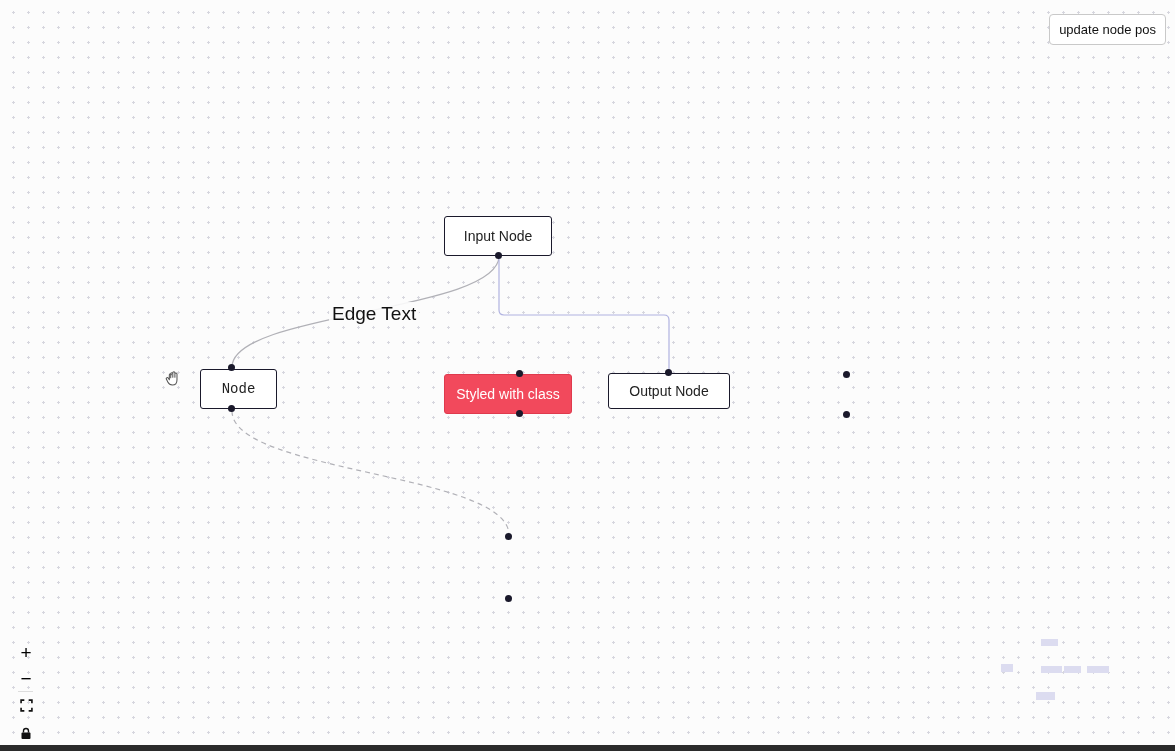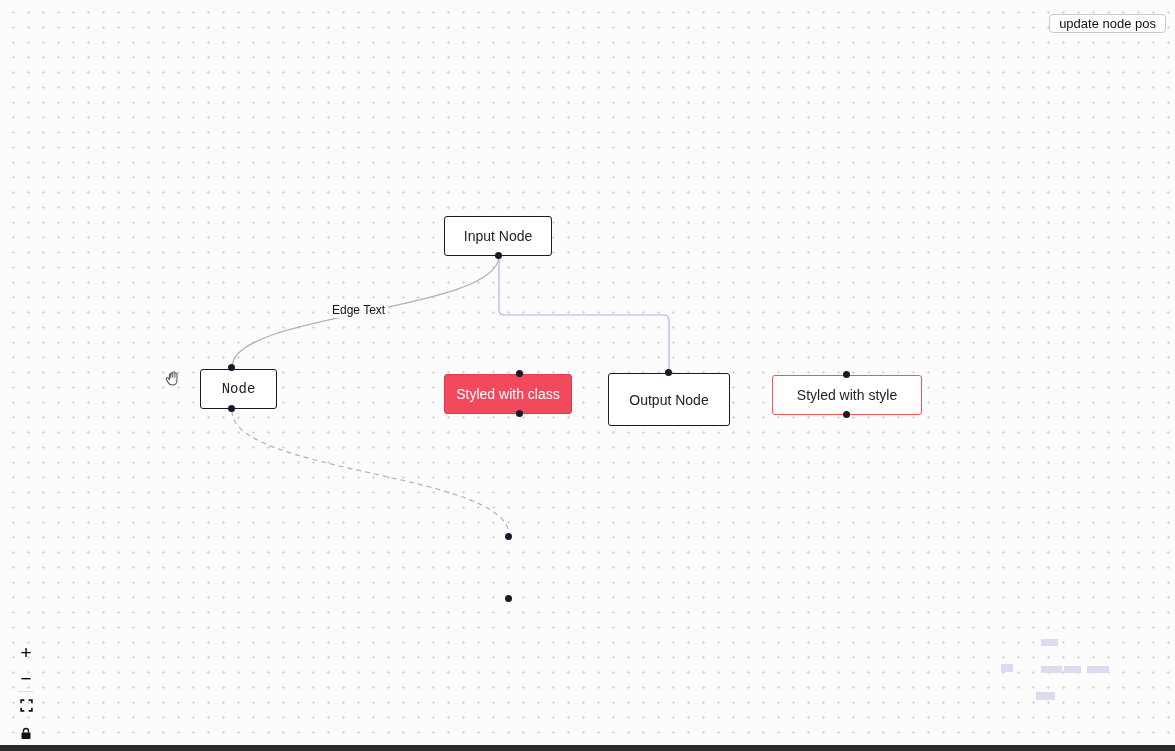--- a/index.html
+++ b/index.html
@@ -19,21 +19,21 @@
   
   .edges { position: absolute; left: 0; top: 0; z-index: 1; }
   .edge { fill: none; stroke: #b1b1b7; stroke-width: 1.2px; }
   .edge-step { stroke: #b0b2e0; }
   .edge-dashed { stroke-dasharray: 5 4; }
 
   .edge-label {
     position: absolute;
     left: 329px; top: 302px;
     z-index: 2;
-    font-size: 12px;
+    font-size: 19px;
     color: #111;
     background: rgba(252,252,252,0.9);
     padding: 1px 3px;
     text-align: center;
   }
 
   
   .node {
     position: absolute;
     box-sizing: border-box;
@@ -45,21 +45,21 @@
     justify-content: center;
     font-size: 14px;
     color: #222;
     z-index: 3;
     cursor: grab;
   }
   #node-input  { left: 444px; top: 216px; width: 108px; height: 40px; }
   #node-plain  { left: 200px; top: 369px; width: 77px;  height: 40px; font-family: Liberation Mono, monospace; }
   #node-class  { left: 444px; top: 374px; width: 128px; height: 40px;
                  background: #f2495c; border-color: #df3a4d; color: #fff; }
-  #node-output { left: 608px; top: 373px; width: 122px; height: 53px; }
+  #node-output { left: 608px; top: 373px; width: 122px; height: 36px; }
   #node-style  { left: 772px; top: 375px; width: 150px; height: 40px;
                  border-color: #ff5050; }
   #node-custom { left: 444px; top: 537px; width: 131px; height: 62px;
                  background: #f6c500; border-color: #d9a800; color: #8c1c13;
                  flex-direction: column; line-height: 1.4; }
 
   .handle {
     position: absolute;
     width: 7px; height: 7px;
     background: #1a192b;
@@ -69,21 +69,21 @@
   }
 
   
   #update-btn {
     position: absolute;
     top: 14px; right: 9px;
     z-index: 6;
     background: #ffffff;
     border: 1px solid #c9c9c9;
     border-radius: 4px;
-    padding: 1px 9px;
+    padding: 7px 9px;
     font-size: 13px;
     color: #111;
     font-family: "Liberation Sans", sans-serif;
     cursor: pointer;
   }
 
   
   .ctrl {
     position: absolute;
     left: 17px;
@@ -137,23 +137,20 @@
   </div>
 
   <div class="node" id="node-class">
     <span>Styled with class</span>
   </div>
 
   <div class="node" id="node-output">
     <span>Output Node</span>
   </div>
 
-  <div class="node" id="node-style">
-    <span>Styled with style</span>
-  </div>
 
 
   <div class="handle" style="left:495px; top:252px"></div>
   <div class="handle" style="left:228px; top:364px"></div>
   <div class="handle" style="left:228px; top:405px"></div>
   <div class="handle" style="left:516px; top:370px"></div>
   <div class="handle" style="left:516px; top:410px"></div>
   <div class="handle" style="left:665px; top:369px"></div>
   <div class="handle" style="left:843px; top:371px"></div>
   <div class="handle" style="left:843px; top:411px"></div>

